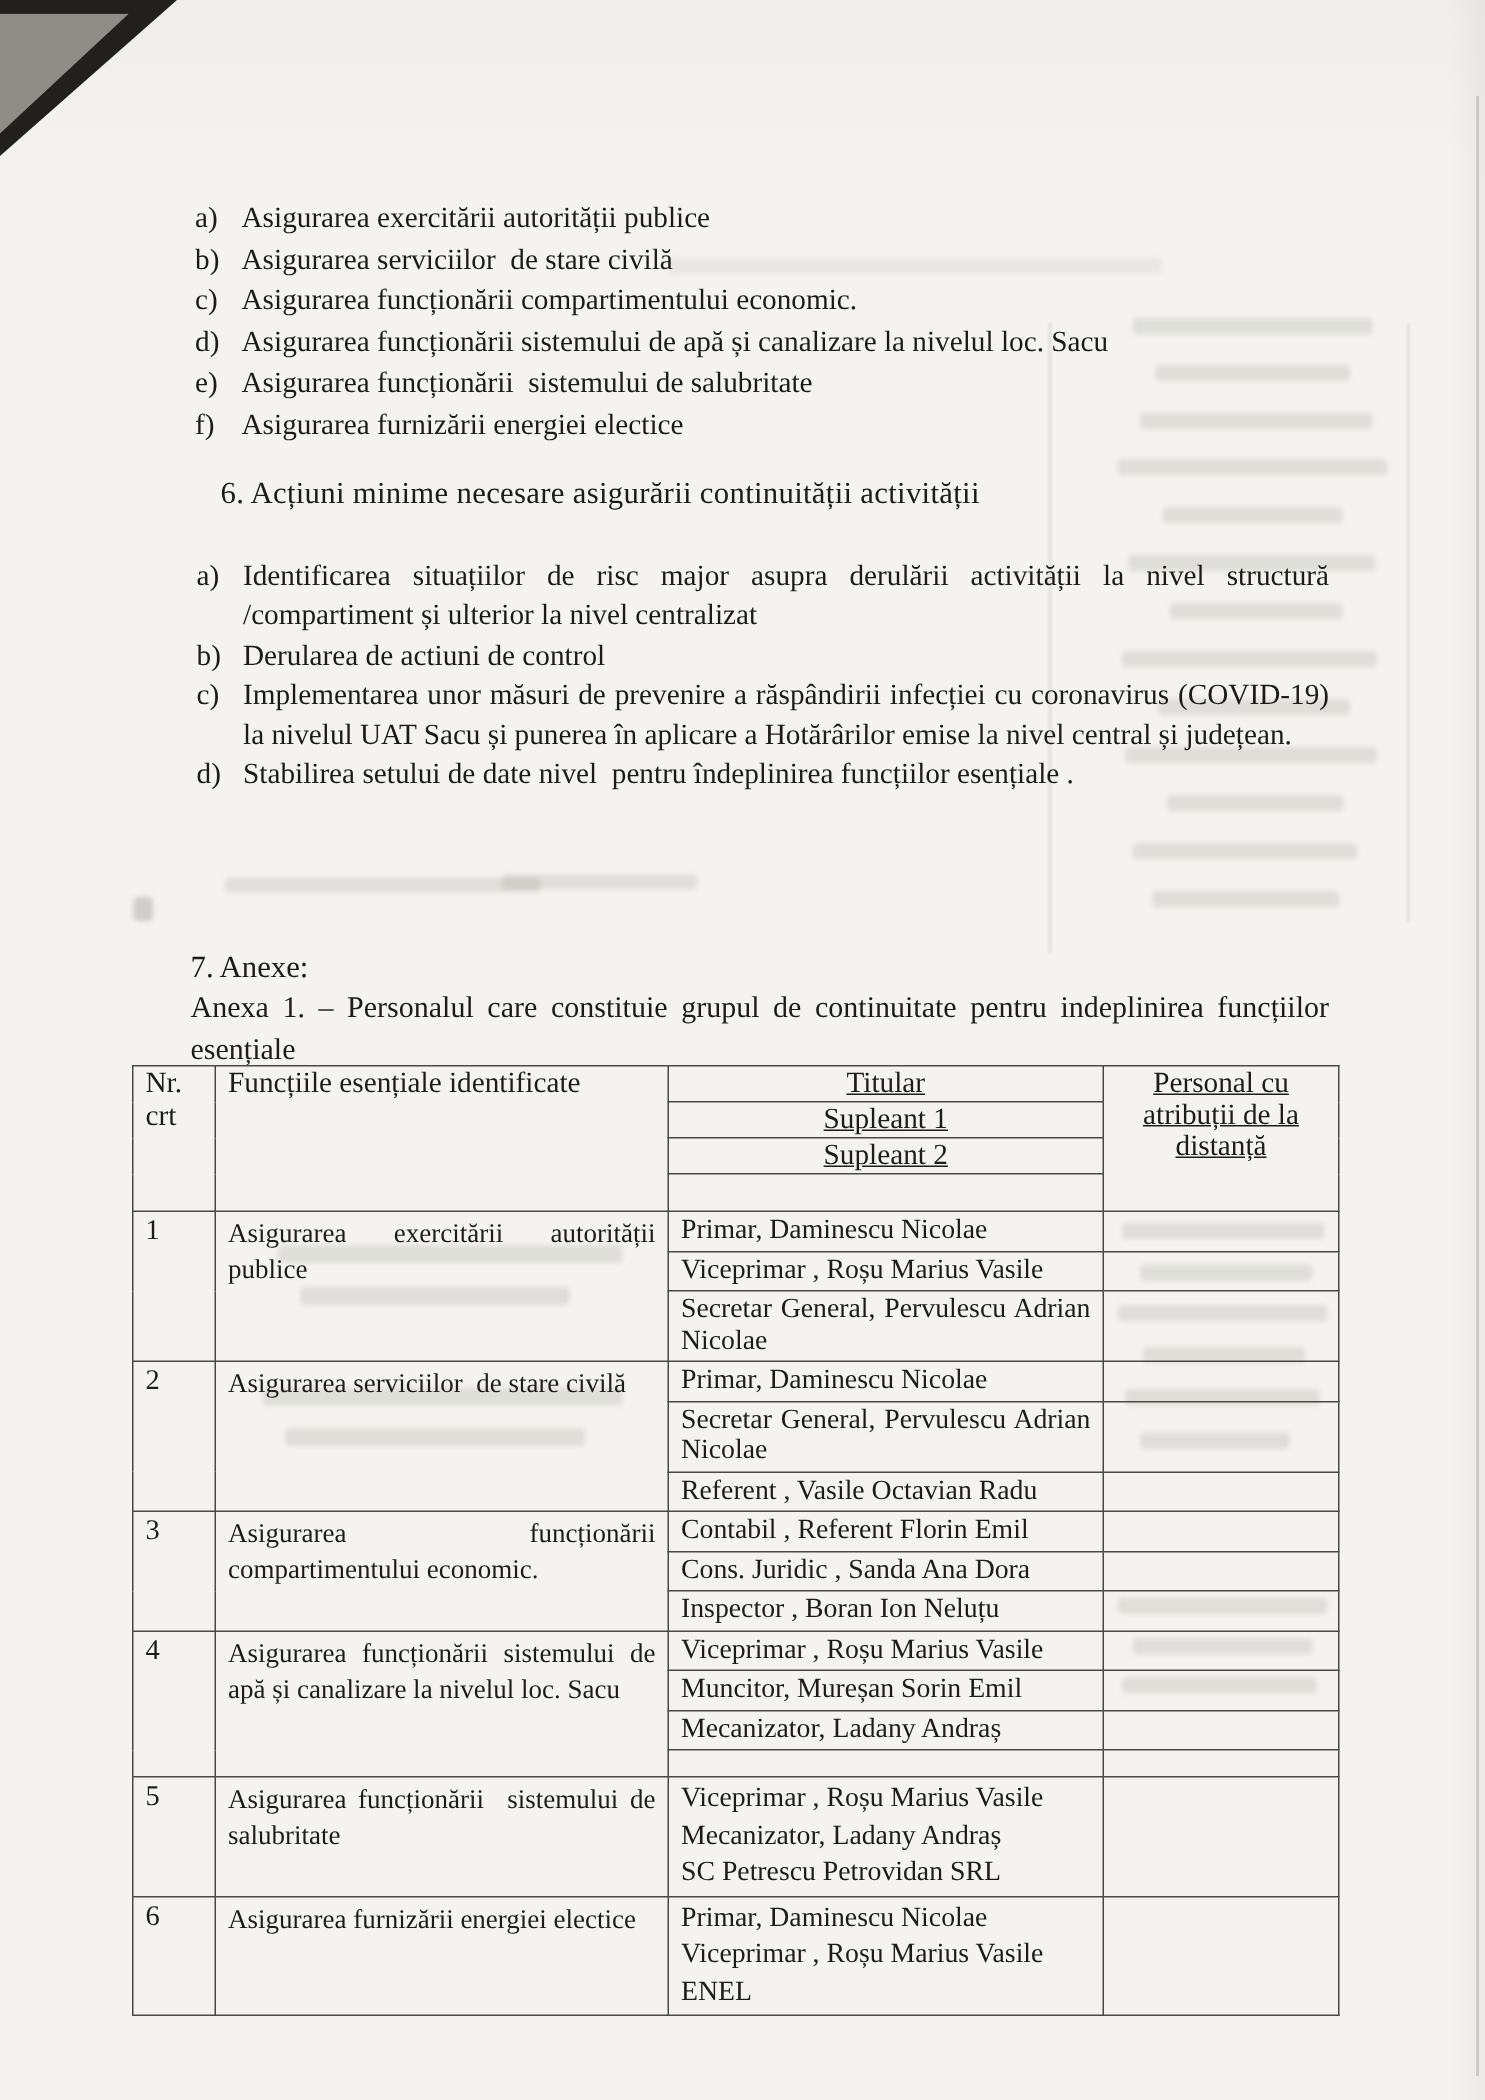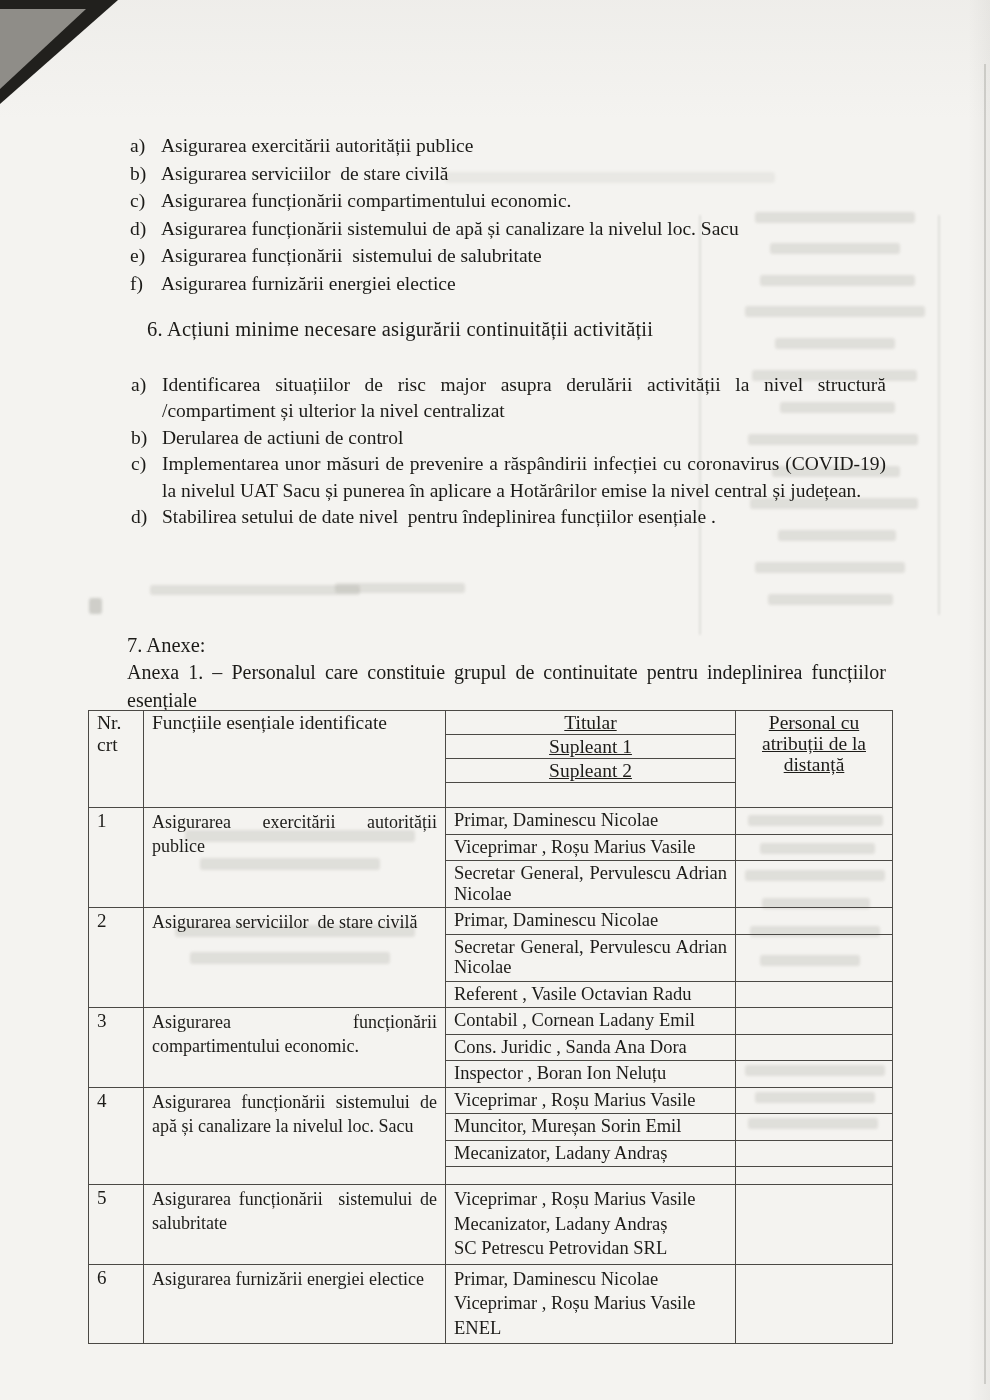--- a/index.html
+++ b/index.html
@@ -240,21 +240,21 @@
         <td class="c-remote"></td>
       </tr>
       <tr>
         <td class="c-sub">Referent , Vasile Octavian Radu</td>
         <td class="c-remote"></td>
       </tr>
 
       <tr>
         <td rowspan="3" class="c-nr">3</td>
         <td rowspan="3" class="c-fn prewrap">Asigurarea funcționării compartimentului economic.</td>
-        <td class="c-sub">Contabil , Cornean Ladany Emil</td>
+        <td class="c-sub">Contabil , Referent Florin Emil</td>
         <td class="c-remote"></td>
       </tr>
       <tr>
         <td class="c-sub">Cons. Juridic , Sanda Ana Dora</td>
         <td class="c-remote"></td>
       </tr>
       <tr>
         <td class="c-sub">Inspector , Boran Ion Neluțu</td>
         <td class="c-remote"></td>
       </tr>

